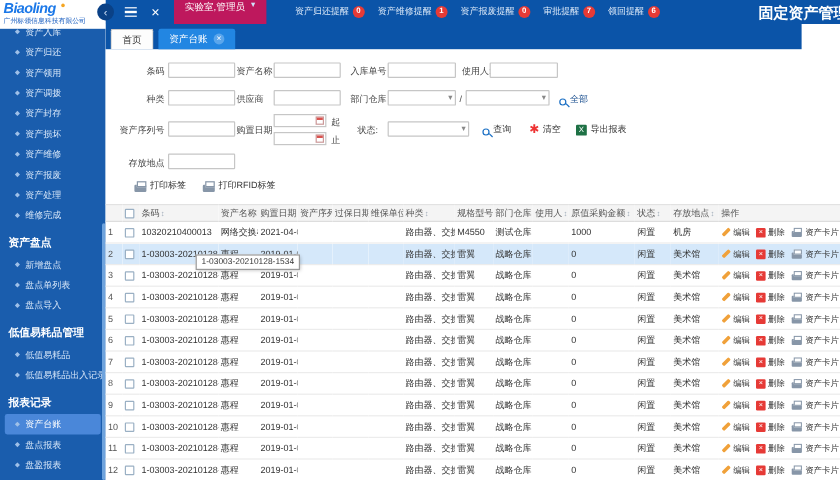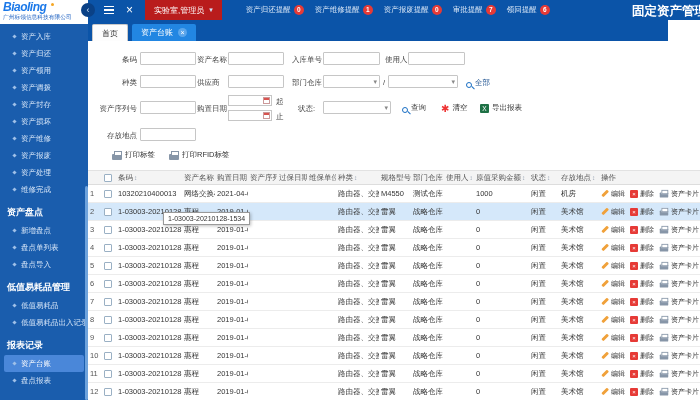--- a/index.html
+++ b/index.html
@@ -5,34 +5,34 @@
   *{margin:0;padding:0;box-sizing:border-box}
   html,body{width:700px;height:400px;overflow:hidden}
   body{position:relative;font-family:"Liberation Sans","DejaVu Sans",sans-serif;font-size:8px;color:#333;background:#fff}
 
   
   .topbar{position:absolute;left:88px;top:0;width:612px;height:20px;background:#0b54a8;display:flex;align-items:center}
   .back-circle{position:absolute;left:-7px;top:3px;width:14px;height:14px;border-radius:50%;background:#0a4186;color:#cfe0f5;font-size:9px;display:flex;align-items:center;justify-content:center;z-index:6}
   .burger{margin-left:16px;display:flex;flex-direction:column;gap:2px;cursor:pointer}
   .burger i{display:block;width:10px;height:1.5px;background:#fff}
   .close-x{color:#fff;font-size:12px;margin-left:12px;line-height:10px}
-  .user-btn{margin-left:12px;background:#b91c1c;color:#fff;height:20px;display:flex;align-items:center;padding:0 9px;font-size:8px;gap:5px;white-space:nowrap}
+  .user-btn{margin-left:12px;background:#be185d;color:#fff;height:20px;display:flex;padding:0 9px;font-size:8px;gap:5px;white-space:nowrap}
   .caret{font-size:7px;color:#cfe3fa}
   .notifs{display:flex;margin-left:24px;gap:11px;align-items:center}
   .notif{color:#dce9f8;font-size:7.5px;display:flex;gap:3px;align-items:center;white-space:nowrap;cursor:pointer}
   .badge{min-width:10px;height:10px;border-radius:5px;background:#e63a36;color:#fff;font-size:6.5px;line-height:10px;text-align:center;padding:0 1px;font-weight:bold}
   .sys-title{position:absolute;left:544px;top:3px;color:#fff;font-size:12.5px;font-weight:bold;white-space:nowrap}
 
   
   .sidebar{position:absolute;left:0;top:0;width:88px;height:400px;background:#1a5dad;overflow:hidden}
   .logo-block{position:absolute;left:0;top:0;width:88px;height:24px;background:#fff;z-index:5;padding:1px 3px;overflow:hidden}
   .logo-text{font-size:12px;font-weight:bold;font-style:italic;color:#1b78e8;line-height:13px;letter-spacing:-.5px}
   .logo-dot{position:absolute;left:51px;top:3px;width:3px;height:3px;border-radius:50%;background:#f5a623}
   .company{font-size:6.5px;color:#1b5fc0;white-space:nowrap;transform:scale(.88);transform-origin:left top}
-  .menu{padding-top:28px}
+  .menu{padding-top:18px}
   .mi{height:17px;display:flex;align-items:center;padding-left:13px;color:#d7e6f8;font-size:7.5px;gap:5px;cursor:pointer;white-space:nowrap}
   .mi .blt{width:3px;height:3px;background:#9fc0e8;transform:rotate(45deg);flex:none}
   .mi.active{background:#4a87d9;margin:0 4px 0 4px;border-radius:2px;padding-left:9px;color:#fff}
   .gh{height:19px;display:flex;align-items:center;padding-left:7px;color:#fff;font-weight:bold;font-size:9px;margin-top:5px;white-space:nowrap}
   .sb-scroll{position:absolute;right:0;top:186px;width:3px;height:214px;background:#6ea3dd;border-radius:2px}
 
   
   .main{position:absolute;left:88px;top:20px;width:580px;height:380px;background:#fff}
   .tabbar{height:21px;background:#0b54a8;display:flex;align-items:flex-end;padding-left:4px;gap:4px}
   .tab{height:17px;display:flex;align-items:center;padding:0 9px;font-size:8px;border-radius:2px 2px 0 0;cursor:pointer}
@@ -144,20 +144,24 @@
         <span>低值易耗品出入记录</span>
       </div>
       <div class="gh">报表记录</div>
       <div class="mi active">
         <span class="blt"></span>
         <span>资产台账</span>
       </div>
       <div class="mi">
         <span class="blt"></span>
         <span>盘点报表</span>
+      </div>
+      <div class="mi">
+        <span class="blt"></span>
+        <span>盘盈报表</span>
       </div>
     </div>
   <div class="sb-scroll"></div>
 </div>
 <div class="logo-block">
   <div class="logo-text">Biaoling</div>
   <div class="logo-dot"></div>
   <div class="company">广州标领信息科技有限公司</div>
 </div>
 

